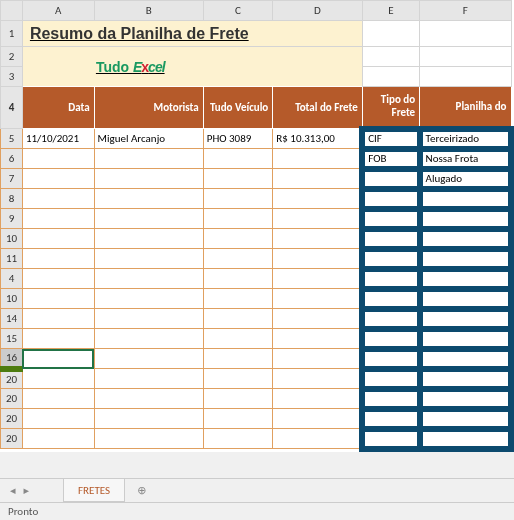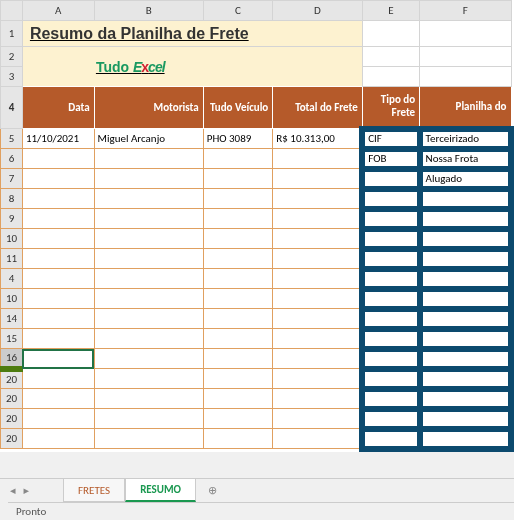--- a/index.html
+++ b/index.html
@@ -148,21 +148,20 @@
   .statusbar {
     position: absolute;
     bottom: 0;
     left: 0; right: 0;
     height: 18px;
     background: #f0f0f0;
     border-top: 1px solid #ccc;
     font-size: 11px;
     color: #555;
     padding: 2px 8px;
-    margin-left: 8px;
   }
 </style>
 </head>
 <body>
 
 <div class="sheet-area">
 <table class="grid">
   <tbody>
         <tr>
     <th class="corner"></th>
@@ -356,20 +355,19 @@
     </table>
 </div>
 
 <div class="tabbar">
   <div class="tab-nav">
     <span>◂</span>
     <span>▸</span>
   </div>
   <div class="tabs">
     <div class="tab">FRETES</div>
-    <div class="tab active">RESUMO</div>
   </div>
   <div class="tab-add">⊕</div>
 </div>
 
 <div class="statusbar">
   <span>Pronto</span>
 </div>
 
 </body></html>

